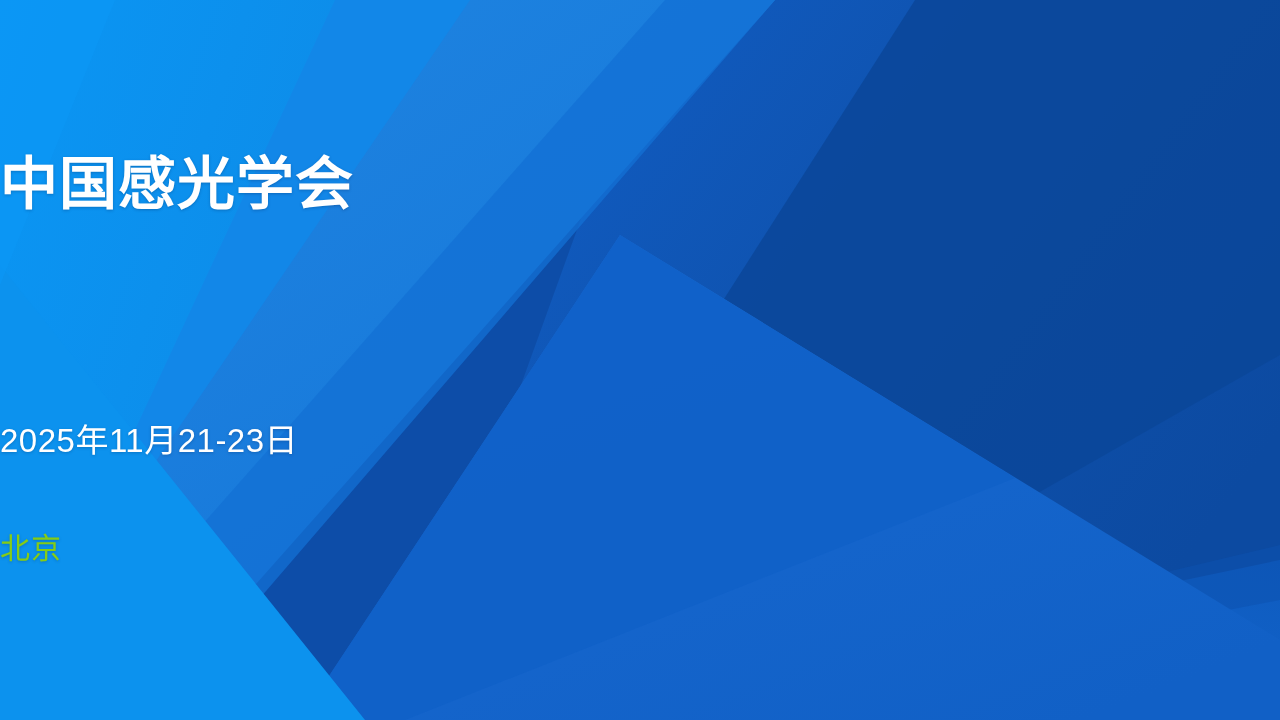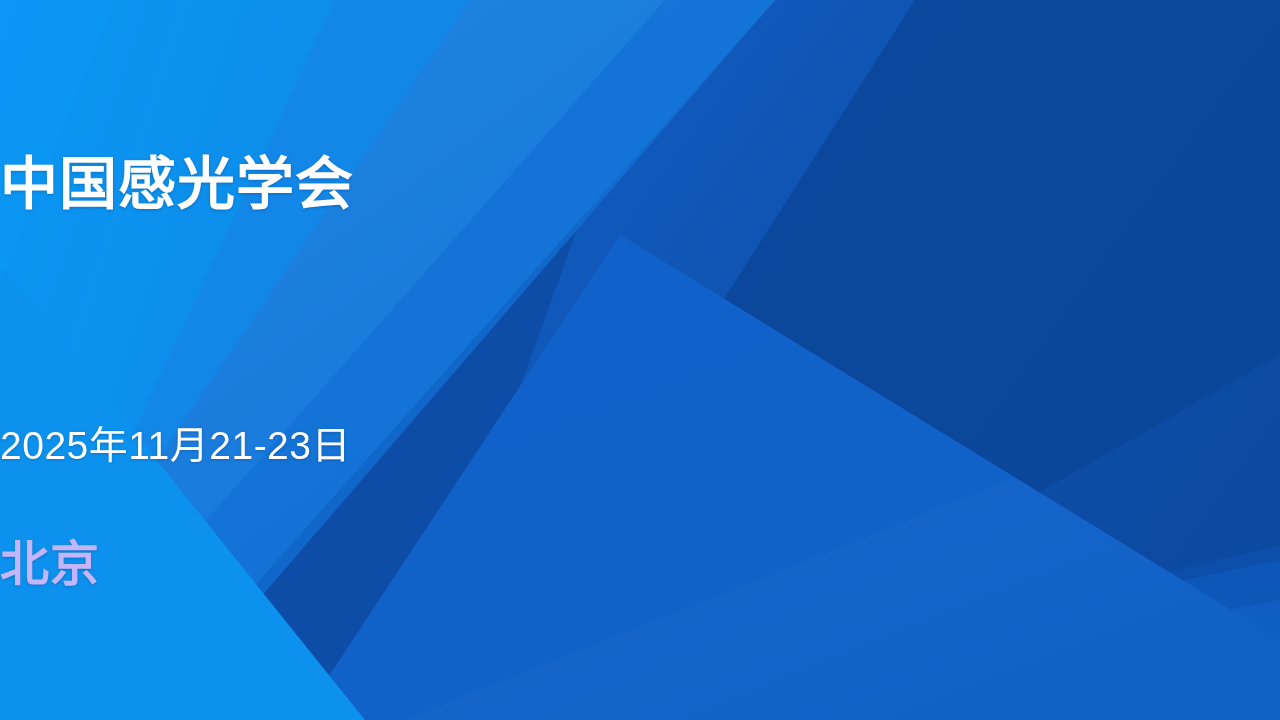--- a/index.html
+++ b/index.html
@@ -46,34 +46,34 @@
     line-height: 1.18;
     text-shadow: 0 1px 3px rgba(0,30,80,0.28);
   }
   .title-line-1 { font-size: 58px; }
   .title-line-2 { font-size: 63px; }
   .date-line {
     position: absolute;
     left: 0;
     top: 414px;
     width: 1280px;
-    font-size: 39px;
+    font-size: 33px;
     font-weight: 400;
     color: #ffffff;
     letter-spacing: 0.5px;
     text-shadow: 0 1px 3px rgba(0,30,80,0.25);
   }
   .venue-line {
     position: absolute;
     left: 0;
     top: 524px;
     width: 1280px;
-    font-size: 49px;
-    font-weight: 700;
-    color: #c4b5fd;
+    font-size: 30px;
+    font-weight: 400;
+    color: #84cc16;
     letter-spacing: 1px;
     text-shadow: 0 1px 3px rgba(0,30,80,0.25);
   }
 </style>
 </head>
 <body>
 
 <div id="slide">
 
   <svg id="bg-svg" viewBox="0 0 1280 720" preserveAspectRatio="none" aria-hidden="true">

